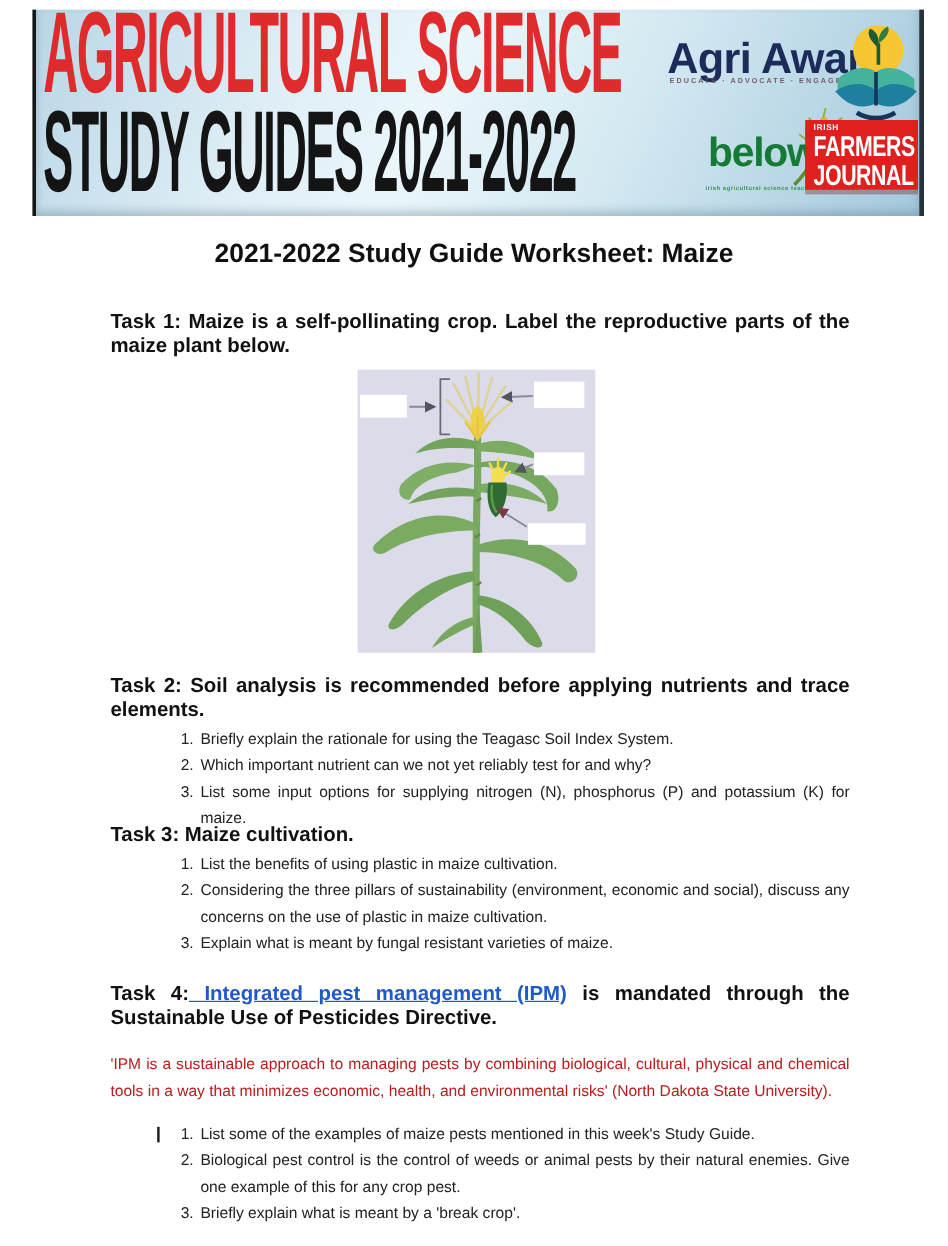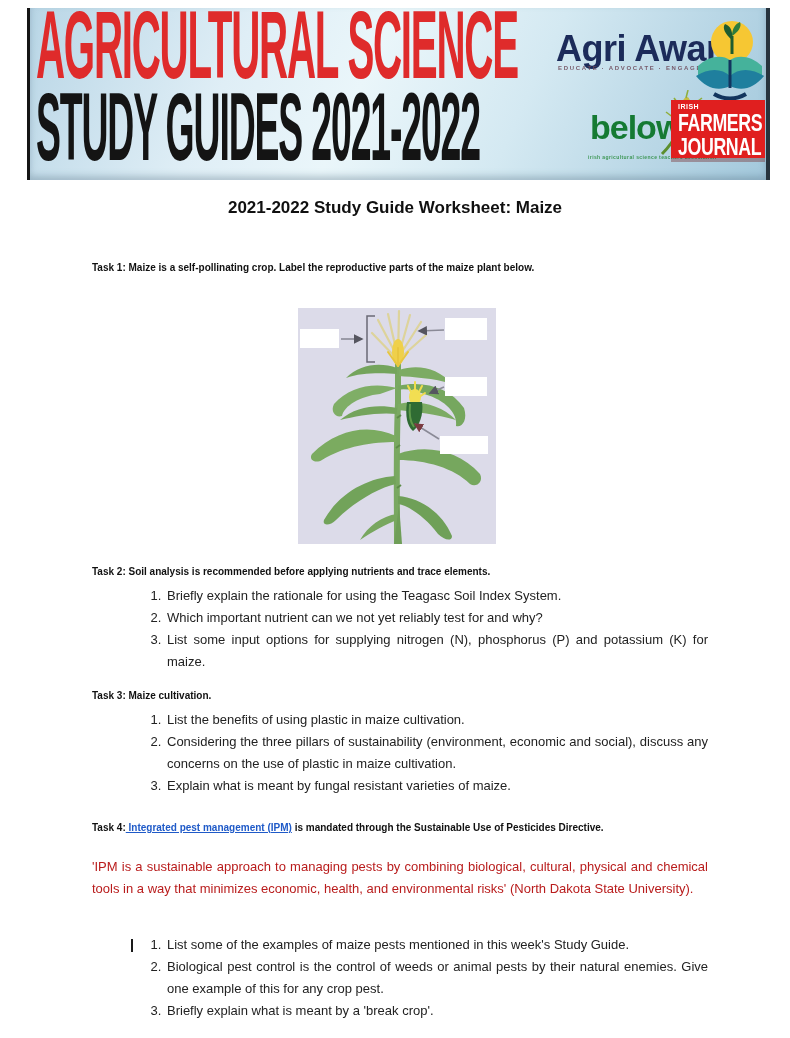--- a/index.html
+++ b/index.html
@@ -35,24 +35,24 @@
     position:absolute;left:641px;top:92px;width:94px;height:58px;background:#e01f1f;
     color:#fff;padding:3px 0 0 7px;box-sizing:border-box;
     box-shadow:0 4px 0 rgba(110,20,20,.35);
   }
   .fj-top{font-size:7px;font-weight:700;letter-spacing:.5px;line-height:8px;}
   .fj-line{font-size:24px;font-weight:800;line-height:24px;letter-spacing:-.5px;
     transform:scaleX(.74);transform-origin:left;white-space:nowrap;}
 
   
   .ws-title{position:absolute;left:0;top:198px;width:790px;text-align:center;
-    font-size:17px;font-weight:700;color:#101010;}
+    font-size:22px;font-weight:700;color:#101010;}
 
   .task-block{position:absolute;left:92px;width:616px;font-size:13px;line-height:22px;color:#222;}
-  .task-heading{font-size:10px;font-weight:700;line-height:20px;color:#111;text-align:justify;}
+  .task-heading{font-size:17px;font-weight:700;line-height:20px;color:#111;text-align:justify;}
   .t1{top:258px;}
   .t2{top:562px;}
   .t3{top:686px;}
   .t4{top:818px;}
   .t4-list{top:934px;}
 
   .task-items{margin:3px 0 0 0;padding:0 0 0 41px;}
   .task-items li{text-align:justify;line-height:22px;padding-left:2px;margin-left:32px;}
   .quote{margin-top:18px;text-align:justify;line-height:22px;color:#b91c1c;}
   a.ipm-link{color:#1f5ac8;text-decoration:underline;cursor:pointer;}

